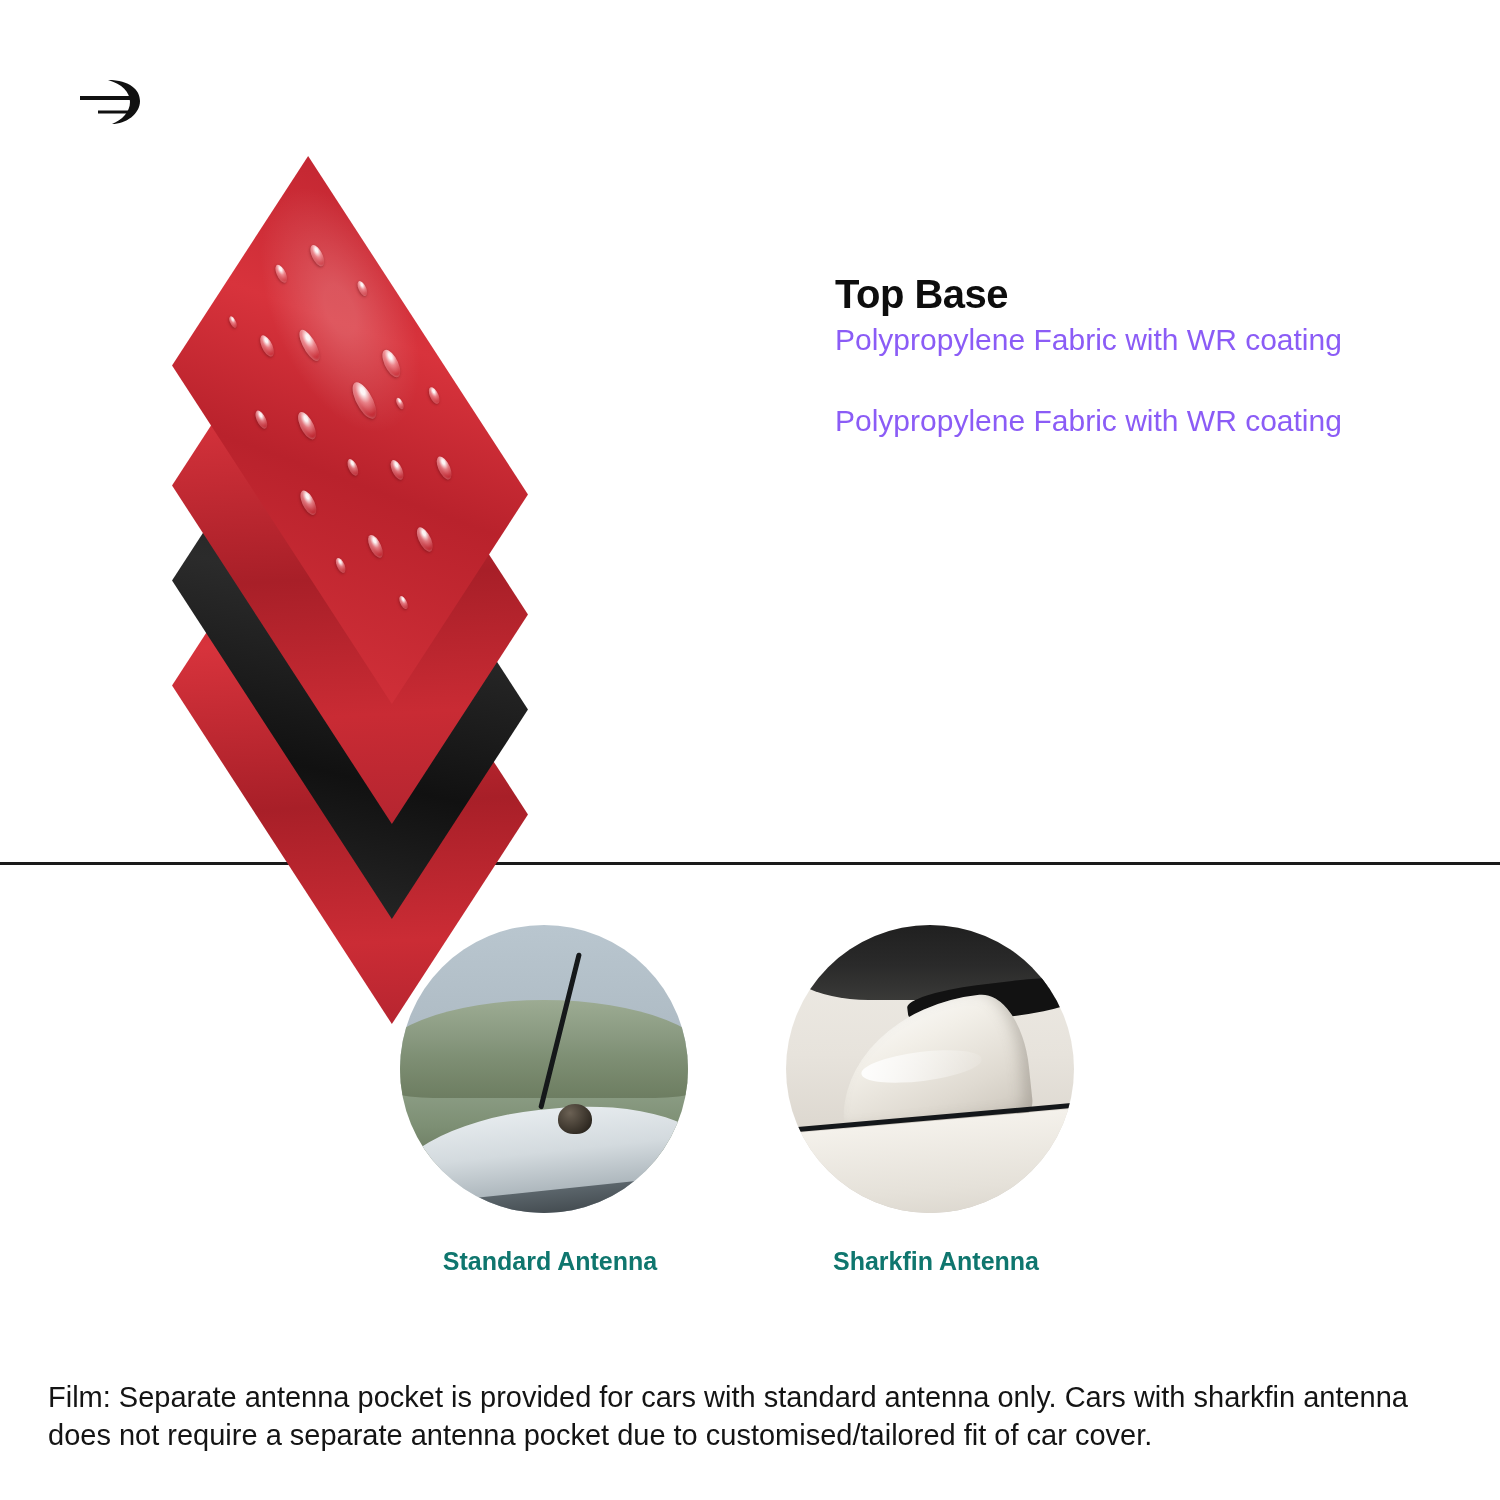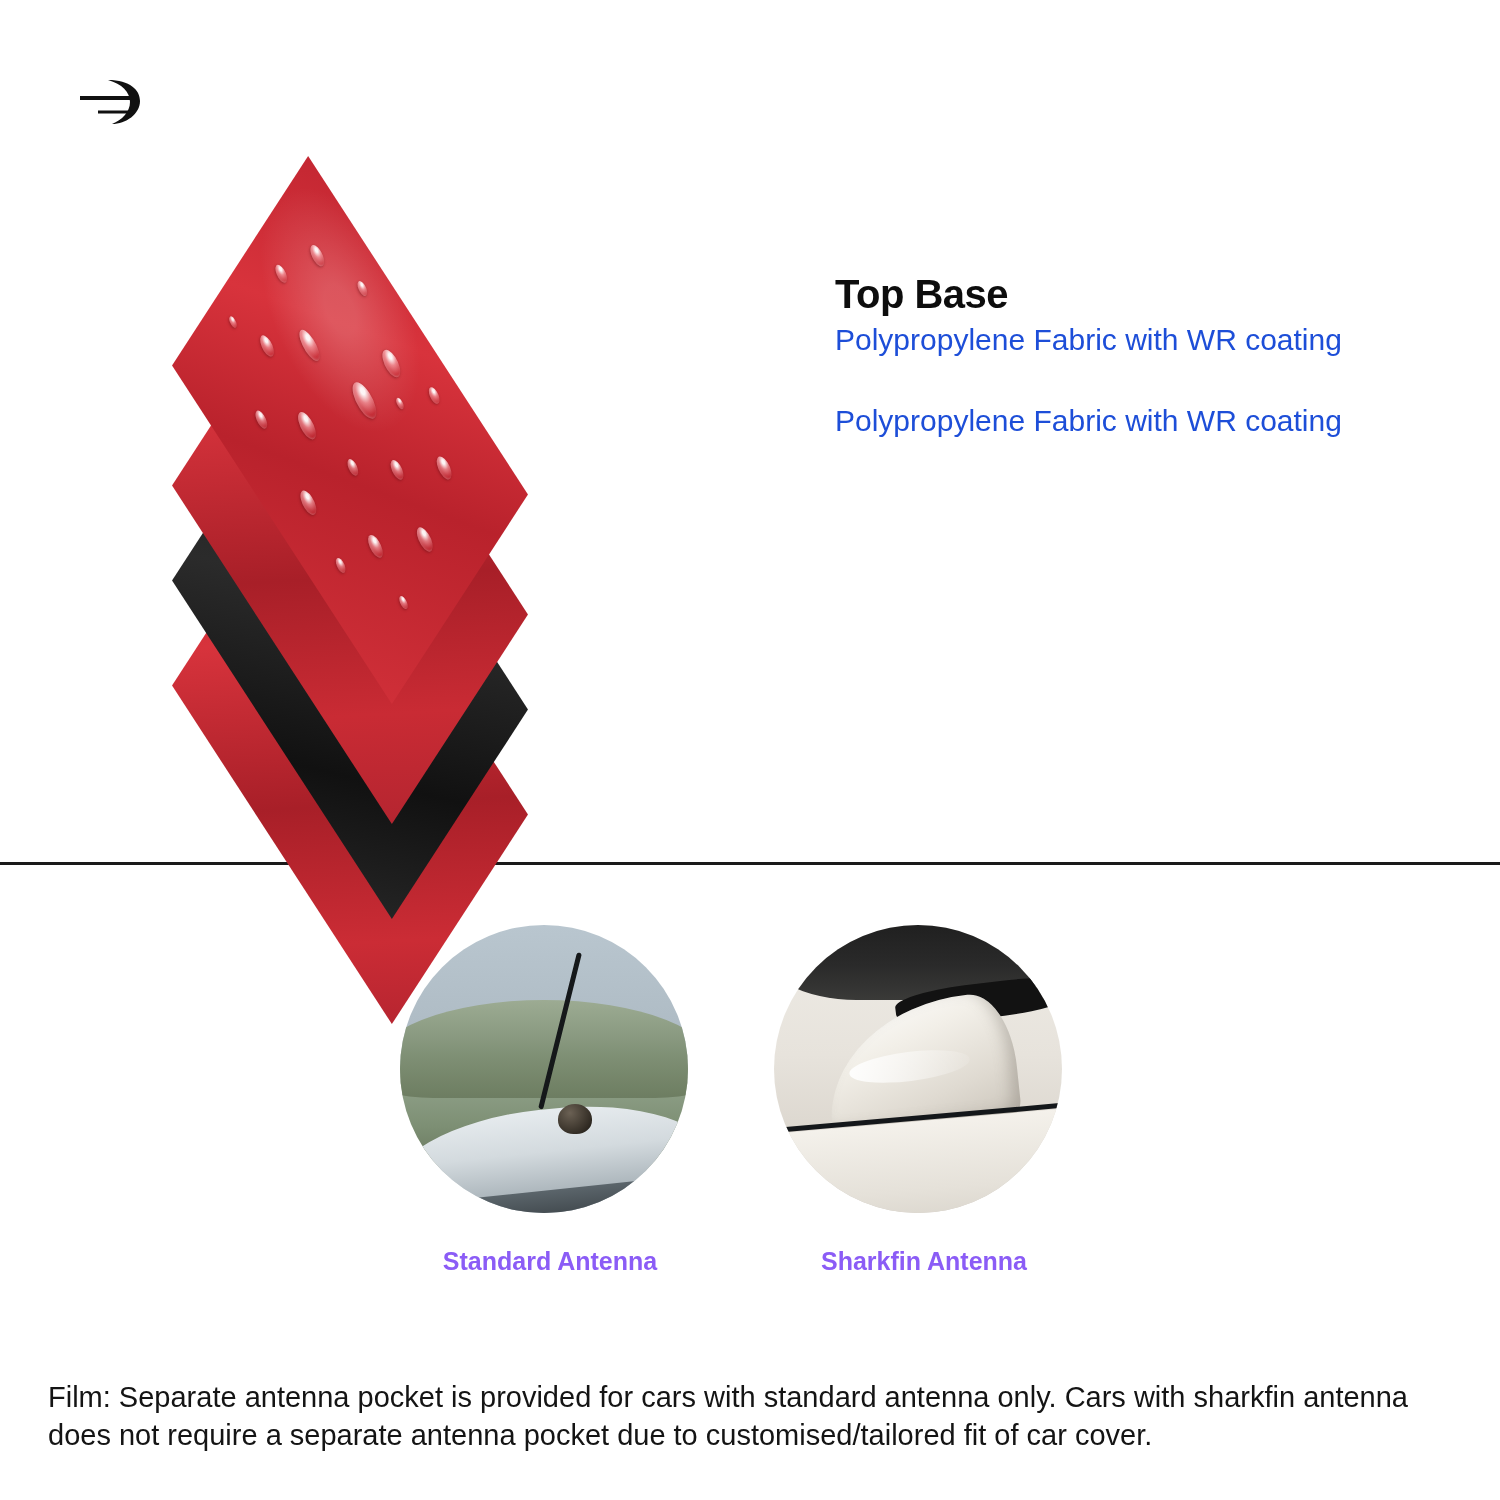--- a/index.html
+++ b/index.html
@@ -94,21 +94,21 @@
     font-size: 40px;
     font-weight: bold;
     letter-spacing: -0.5px;
     line-height: 1.12;
     color: #0d0d0d;
   }
   .layer-entry .lt-desc {
     font-size: 30px;
     font-weight: 400;
     line-height: 1.25;
-    color: #1d4ed8;
+    color: #8b5cf6;
     margin-top: 4px;
   }
 
   
   .divider {
     position: absolute;
     left: 0;
     top: 862px;
     width: 1500px;
     height: 3px;
@@ -121,21 +121,21 @@
     top: 925px;
     left: 400px;
     width: 700px;
     height: 320px;
   }
   .antenna-item {
     position: absolute;
     width: 300px;
   }
   .antenna-item.left { left: 0px; }
-  .antenna-item.right { left: 374px; }
+  .antenna-item.right { left: 386px; }
 
   .circle-photo {
     width: 288px;
     height: 288px;
     border-radius: 50%;
     overflow: hidden;
     position: relative;
   }
 
   
@@ -253,21 +253,21 @@
     height: 40%;
     background: linear-gradient(#f4f1eb, #e5e1d9 60%, #d6d1c8 100%);
     transform: rotate(-5deg);
   }
 
   .antenna-caption {
     margin-top: 34px;
     text-align: center;
     font-size: 25px;
     font-weight: bold;
-    color: #8b5cf6;
+    color: #0f766e;
   }
 
   
   .note {
     position: absolute;
     left: 48px;
     top: 1378px;
     width: 1420px;
     font-size: 29px;
     line-height: 1.32;

